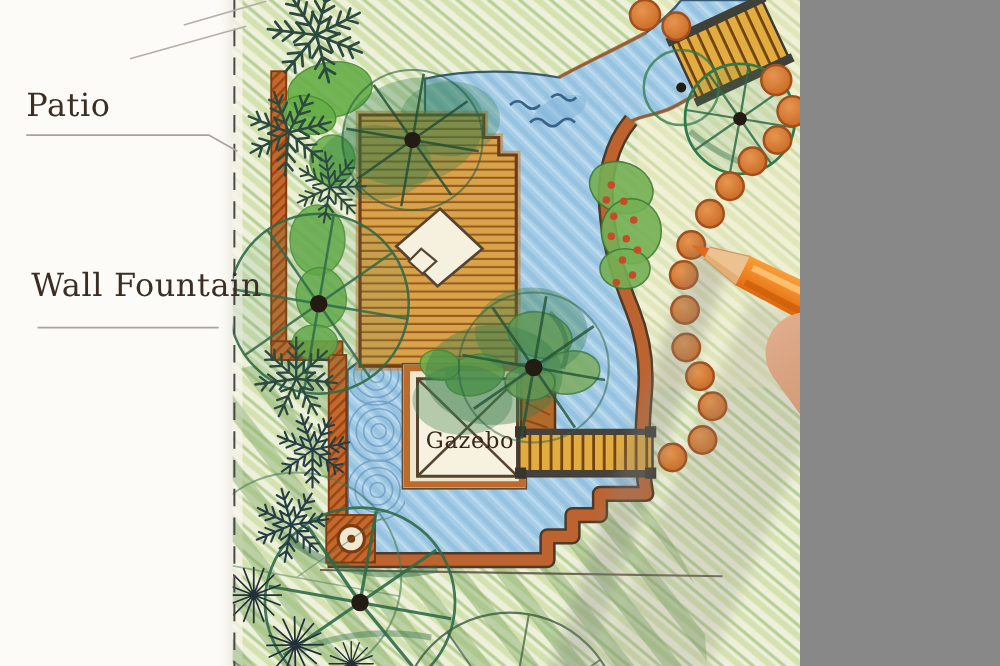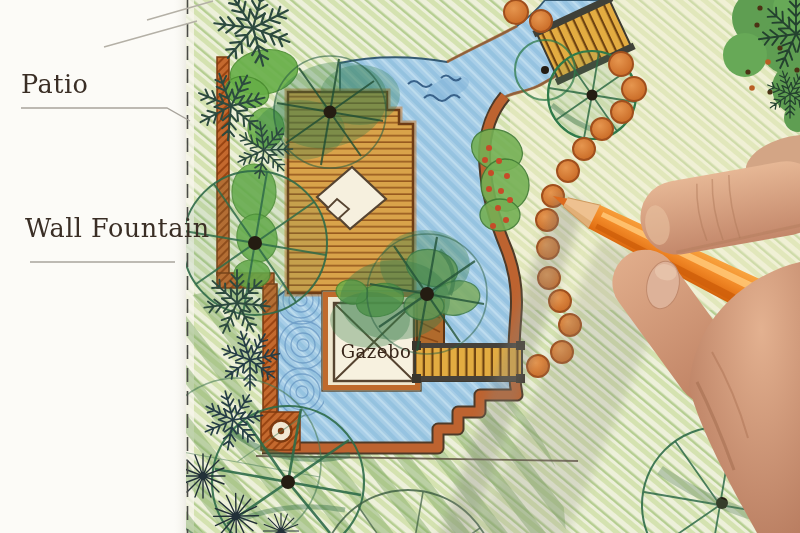--- a/index.html
+++ b/index.html
@@ -1,16 +1,16 @@
 <!DOCTYPE html>
 <html><head>
 <meta charset="utf-8">
 <style>
   html,body{margin:0;padding:0;background:#888;}
-  .stage{position:relative;width:800px;height:533px;overflow:hidden;background:#fcfbf7;
+  .stage{position:relative;width:640px;height:533px;overflow:hidden;background:#fcfbf7;
          font-family:"DejaVu Serif","Liberation Serif",serif;}
   svg{display:block}
   text{font-family:"DejaVu Serif","Liberation Serif",serif;}
   .plan-label{fill:#3a2e25;font-size:25.5px;letter-spacing:.5px;}
   .gazebo-label{fill:#38261a;font-size:18px;letter-spacing:.5px;}
 </style>
 </head>
 <body>
 
 <div class="stage">

